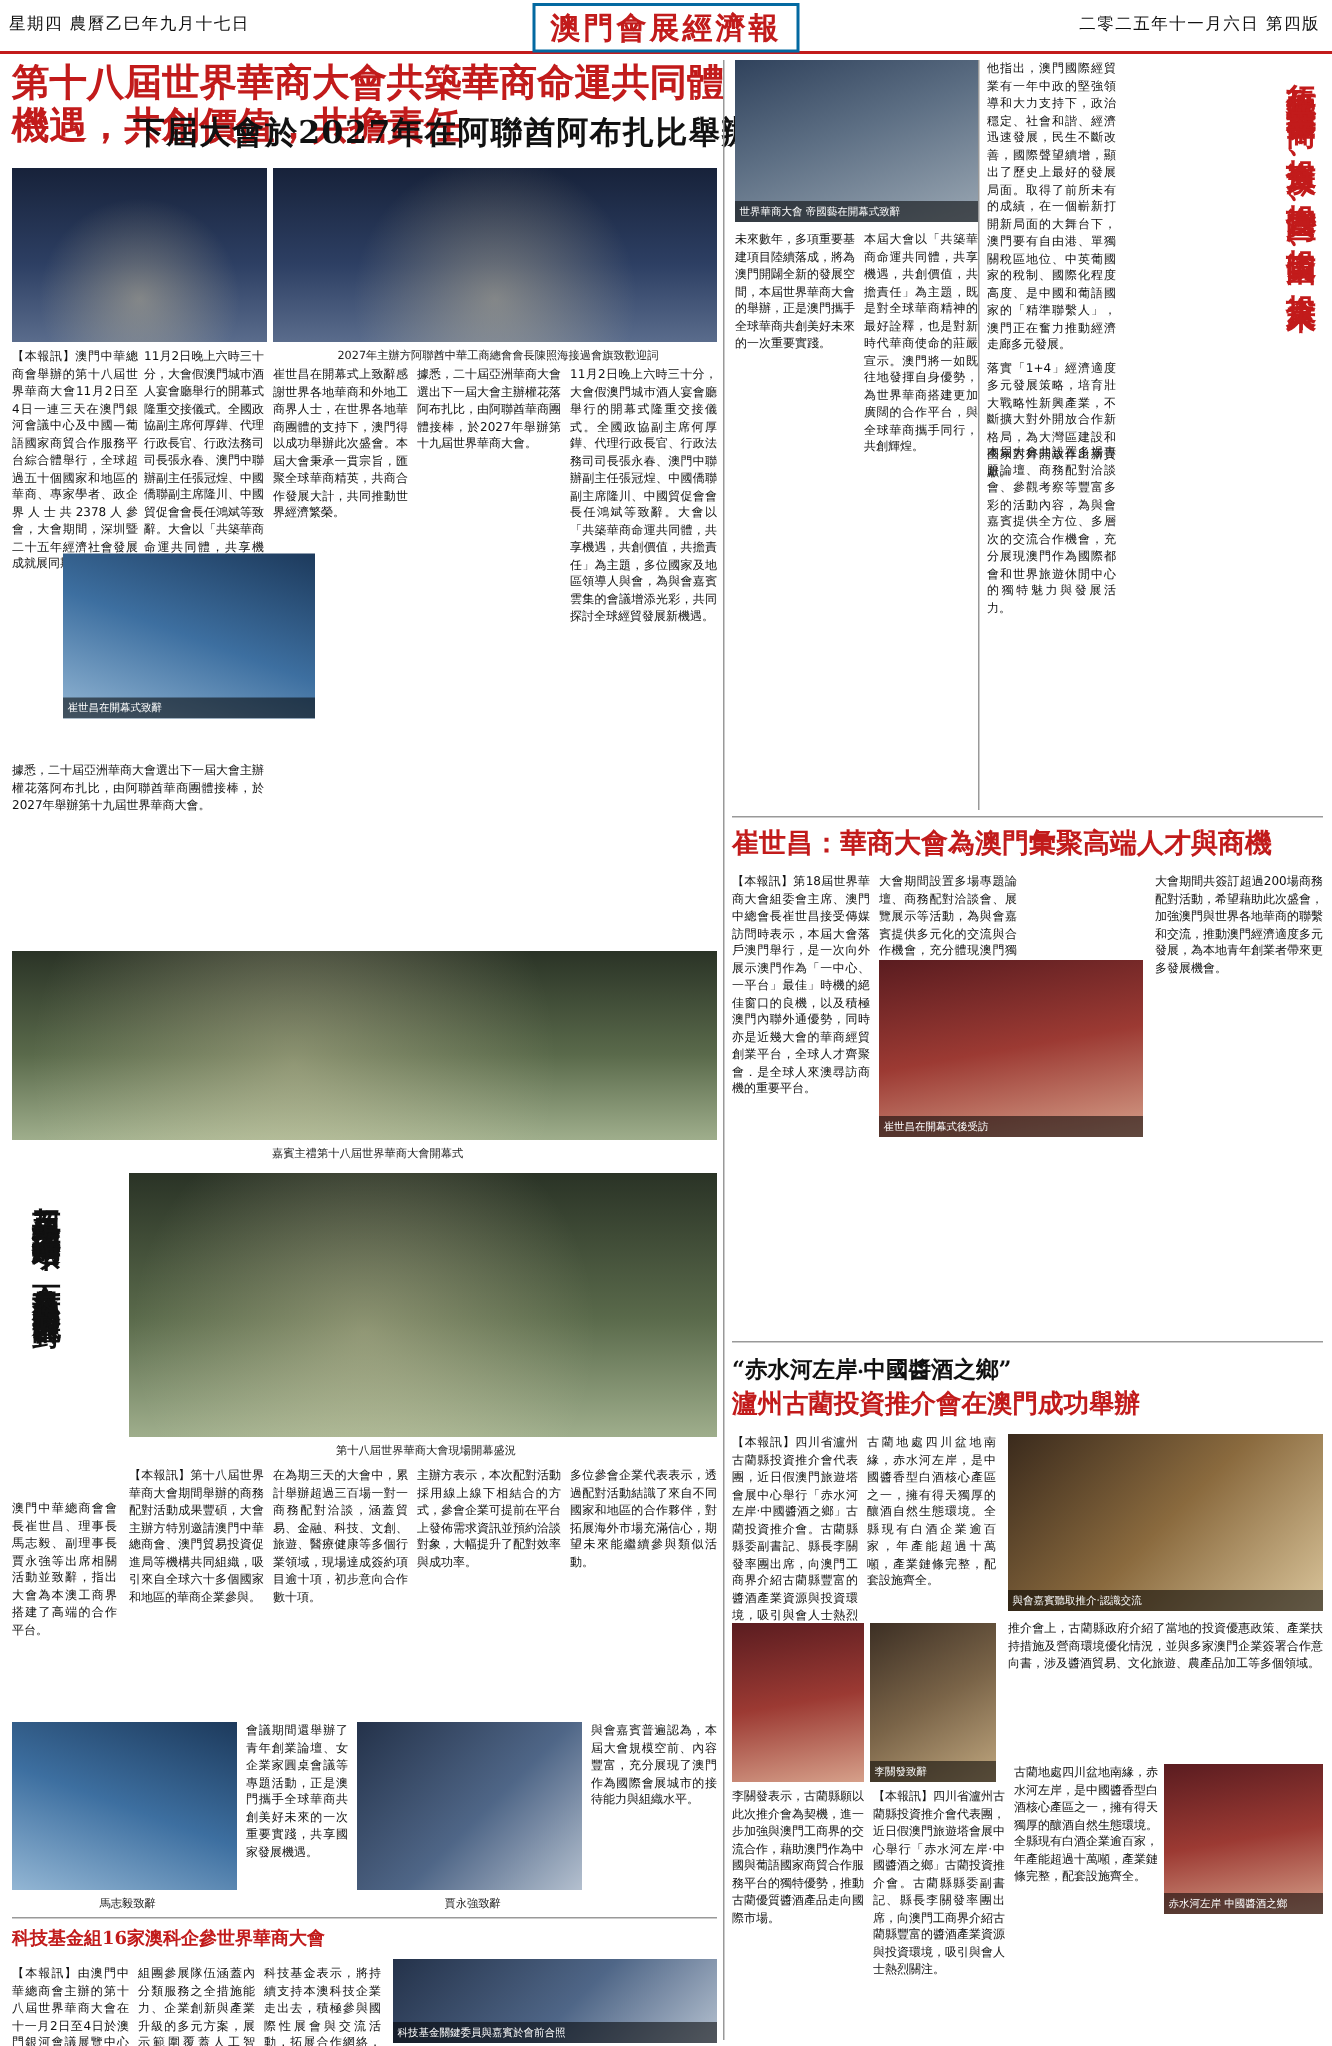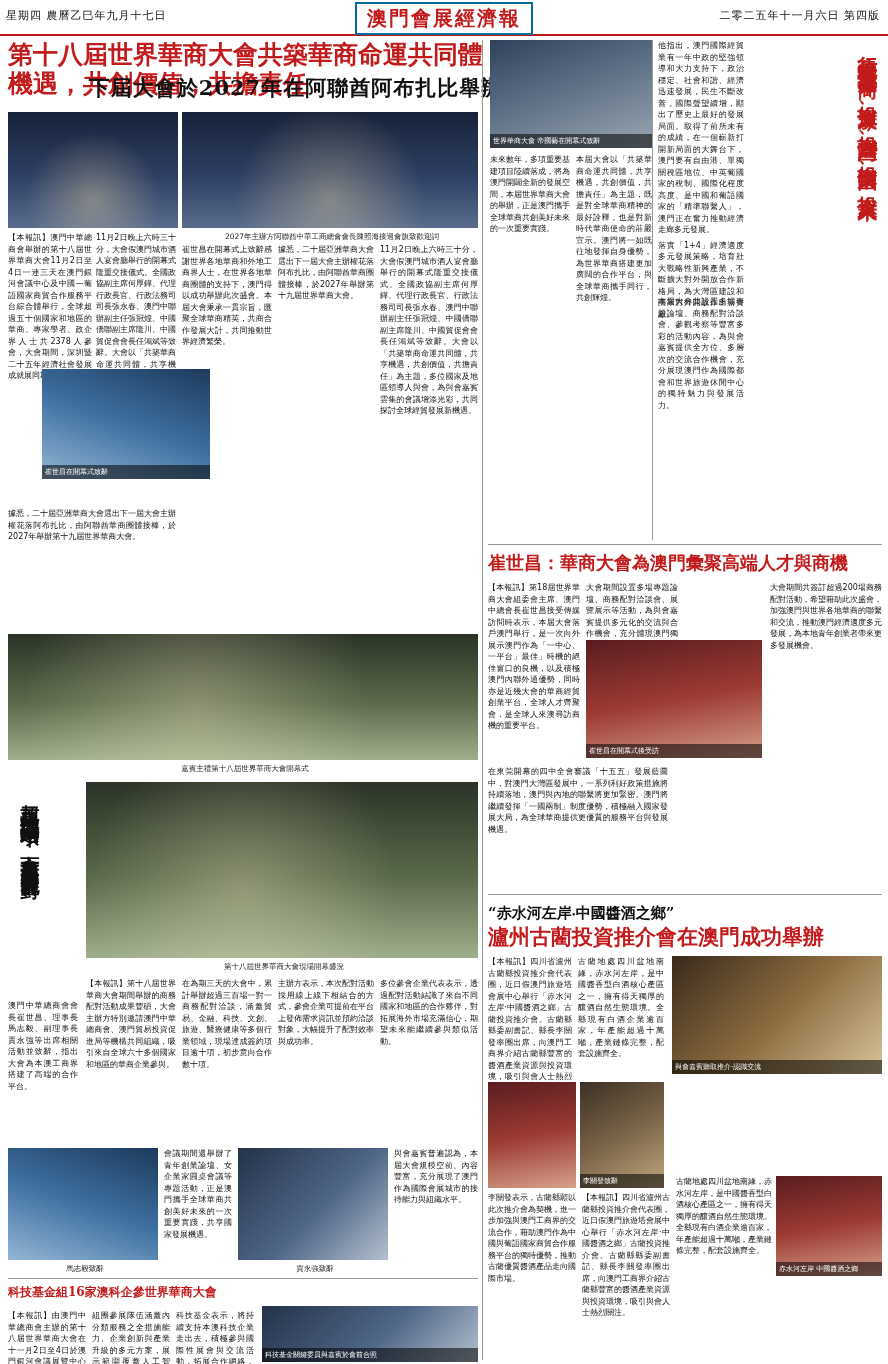--- a/index.html
+++ b/index.html
@@ -124,23 +124,20 @@
 
   <div style="position:absolute;left:488px;top:582px;width:92px;height:220px;">
     <div class="body-text">【本報訊】第18屆世界華商大會組委會主席、澳門中總會長崔世昌接受傳媒訪問時表示，本屆大會落戶澳門舉行，是一次向外展示澳門作為「一中心、一平台」最佳」時機的絕佳窗口的良機，以及積極澳門內聯外通優勢，同時亦是近幾大會的華商經貿創業平台，全球人才齊聚會．是全球人來澳尋訪商機的重要平台。</div>
   </div>
   <div style="position:absolute;left:586px;top:582px;width:92px;height:220px;">
     <div class="body-text">大會期間設置多場專題論壇、商務配對洽談會、展覽展示等活動，為與會嘉賓提供多元化的交流與合作機會，充分體現澳門獨特的區位優勢與營商環境。</div>
   </div>
   <div class="photo img-f" style="left:586px;top:640px;width:176px;height:118px;">
     <div class="cap">崔世昌在開幕式後受訪</div>
   </div>
-  <div style="position:absolute;left:488px;top:766px;width:180px;height:120px;">
-    <div class="body-text">在東莞開幕的四中全會審議「十五五」發展藍圖中，對澳門大灣區發展中，一系列利好政策措施將持續落地，澳門與內地的聯繫將更加緊密。澳門將繼續發揮「一國兩制」制度優勢，積極融入國家發展大局，為全球華商提供更優質的服務平台與發展機遇。</div>
-  </div>
   <div style="position:absolute;left:770px;top:582px;width:112px;height:300px;">
     <div class="body-text">大會期間共簽訂超過200場商務配對活動，希望藉助此次盛會，加強澳門與世界各地華商的聯繫和交流，推動澳門經濟適度多元發展，為本地青年創業者帶來更多發展機會。</div>
   </div>
 
   <div class="photo img-hall" style="left:8px;top:634px;width:470px;height:126px;"></div>
   <div class="cap-below" style="position:absolute;left:8px;top:762px;width:470px;">嘉賓主禮第十八屆世界華商大會開幕式</div>
 
   <div class="badge-head vert" style="left:18px;top:790px;height:200px;font-size:19px;letter-spacing:2px;">超三百場洽談現場簽約逾十項 六百華商及澳企參加大會配對</div>
 
   <div class="photo img-hall" style="left:86px;top:782px;width:392px;height:176px;"></div>
@@ -172,31 +169,34 @@
   <div style="position:absolute;left:164px;top:1148px;width:68px;height:112px;">
     <div class="body-text">會議期間還舉辦了青年創業論壇、女企業家圓桌會議等專題活動，正是澳門攜手全球華商共創美好未來的一次重要實踐，共享國家發展機遇。</div>
   </div>
   <div style="position:absolute;left:394px;top:1148px;width:84px;height:112px;">
     <div class="body-text">與會嘉賓普遍認為，本屆大會規模空前、內容豐富，充分展現了澳門作為國際會展城市的接待能力與組織水平。</div>
   </div>
 
   <div class="rule-h" style="left:488px;top:894px;width:394px;"></div>
   <div style="position:absolute;left:488px;top:902px;width:394px;font-weight:bold;font-size:15px;color:#111;
               font-family:'DejaVu Serif','Liberation Serif',serif;">“赤水河左岸‧中國醬酒之鄉”</div>
-  <div class="h-sec" style="left:488px;top:924px;width:394px;font-size:21px;line-height:25px;">瀘州古藺投資推介會在澳門成功舉辦</div>
+  <div class="h-sec" style="left:488px;top:924px;width:394px;font-size:17px;line-height:25px;">瀘州古藺投資推介會在澳門成功舉辦</div>
 
   <div class="photo img-h" style="left:672px;top:956px;width:210px;height:118px;">
     <div class="cap">與會嘉賓聽取推介‧認識交流</div>
   </div>
 
   <div style="position:absolute;left:488px;top:956px;width:84px;height:170px;">
     <div class="body-text">【本報訊】四川省瀘州古藺縣投資推介會代表團，近日假澳門旅遊塔會展中心舉行「赤水河左岸‧中國醬酒之鄉」古藺投資推介會。古藺縣縣委副書記、縣長李關發率團出席，向澳門工商界介紹古藺縣豐富的醬酒產業資源與投資環境，吸引與會人士熱烈關注。</div>
   </div>
   <div style="position:absolute;left:578px;top:956px;width:86px;height:170px;">
     <div class="body-text">古藺地處四川盆地南緣，赤水河左岸，是中國醬香型白酒核心產區之一，擁有得天獨厚的釀酒自然生態環境。全縣現有白酒企業逾百家，年產能超過十萬噸，產業鏈條完整，配套設施齊全。</div>
+  </div>
+  <div style="position:absolute;left:672px;top:1080px;width:210px;height:90px;">
+    <div class="body-text">推介會上，古藺縣政府介紹了當地的投資優惠政策、產業扶持措施及營商環境優化情況，並與多家澳門企業簽署合作意向書，涉及醬酒貿易、文化旅遊、農產品加工等多個領域。</div>
   </div>
 
   <div class="photo img-f" style="left:488px;top:1082px;width:88px;height:106px;"></div>
   <div class="photo img-d" style="left:580px;top:1082px;width:84px;height:106px;">
     <div class="cap">李關發致辭</div>
   </div>
 
   <div style="position:absolute;left:488px;top:1192px;width:88px;height:118px;">
     <div class="body-text">李關發表示，古藺縣願以此次推介會為契機，進一步加強與澳門工商界的交流合作，藉助澳門作為中國與葡語國家商貿合作服務平台的獨特優勢，推動古藺優質醬酒產品走向國際市場。</div>
   </div>

